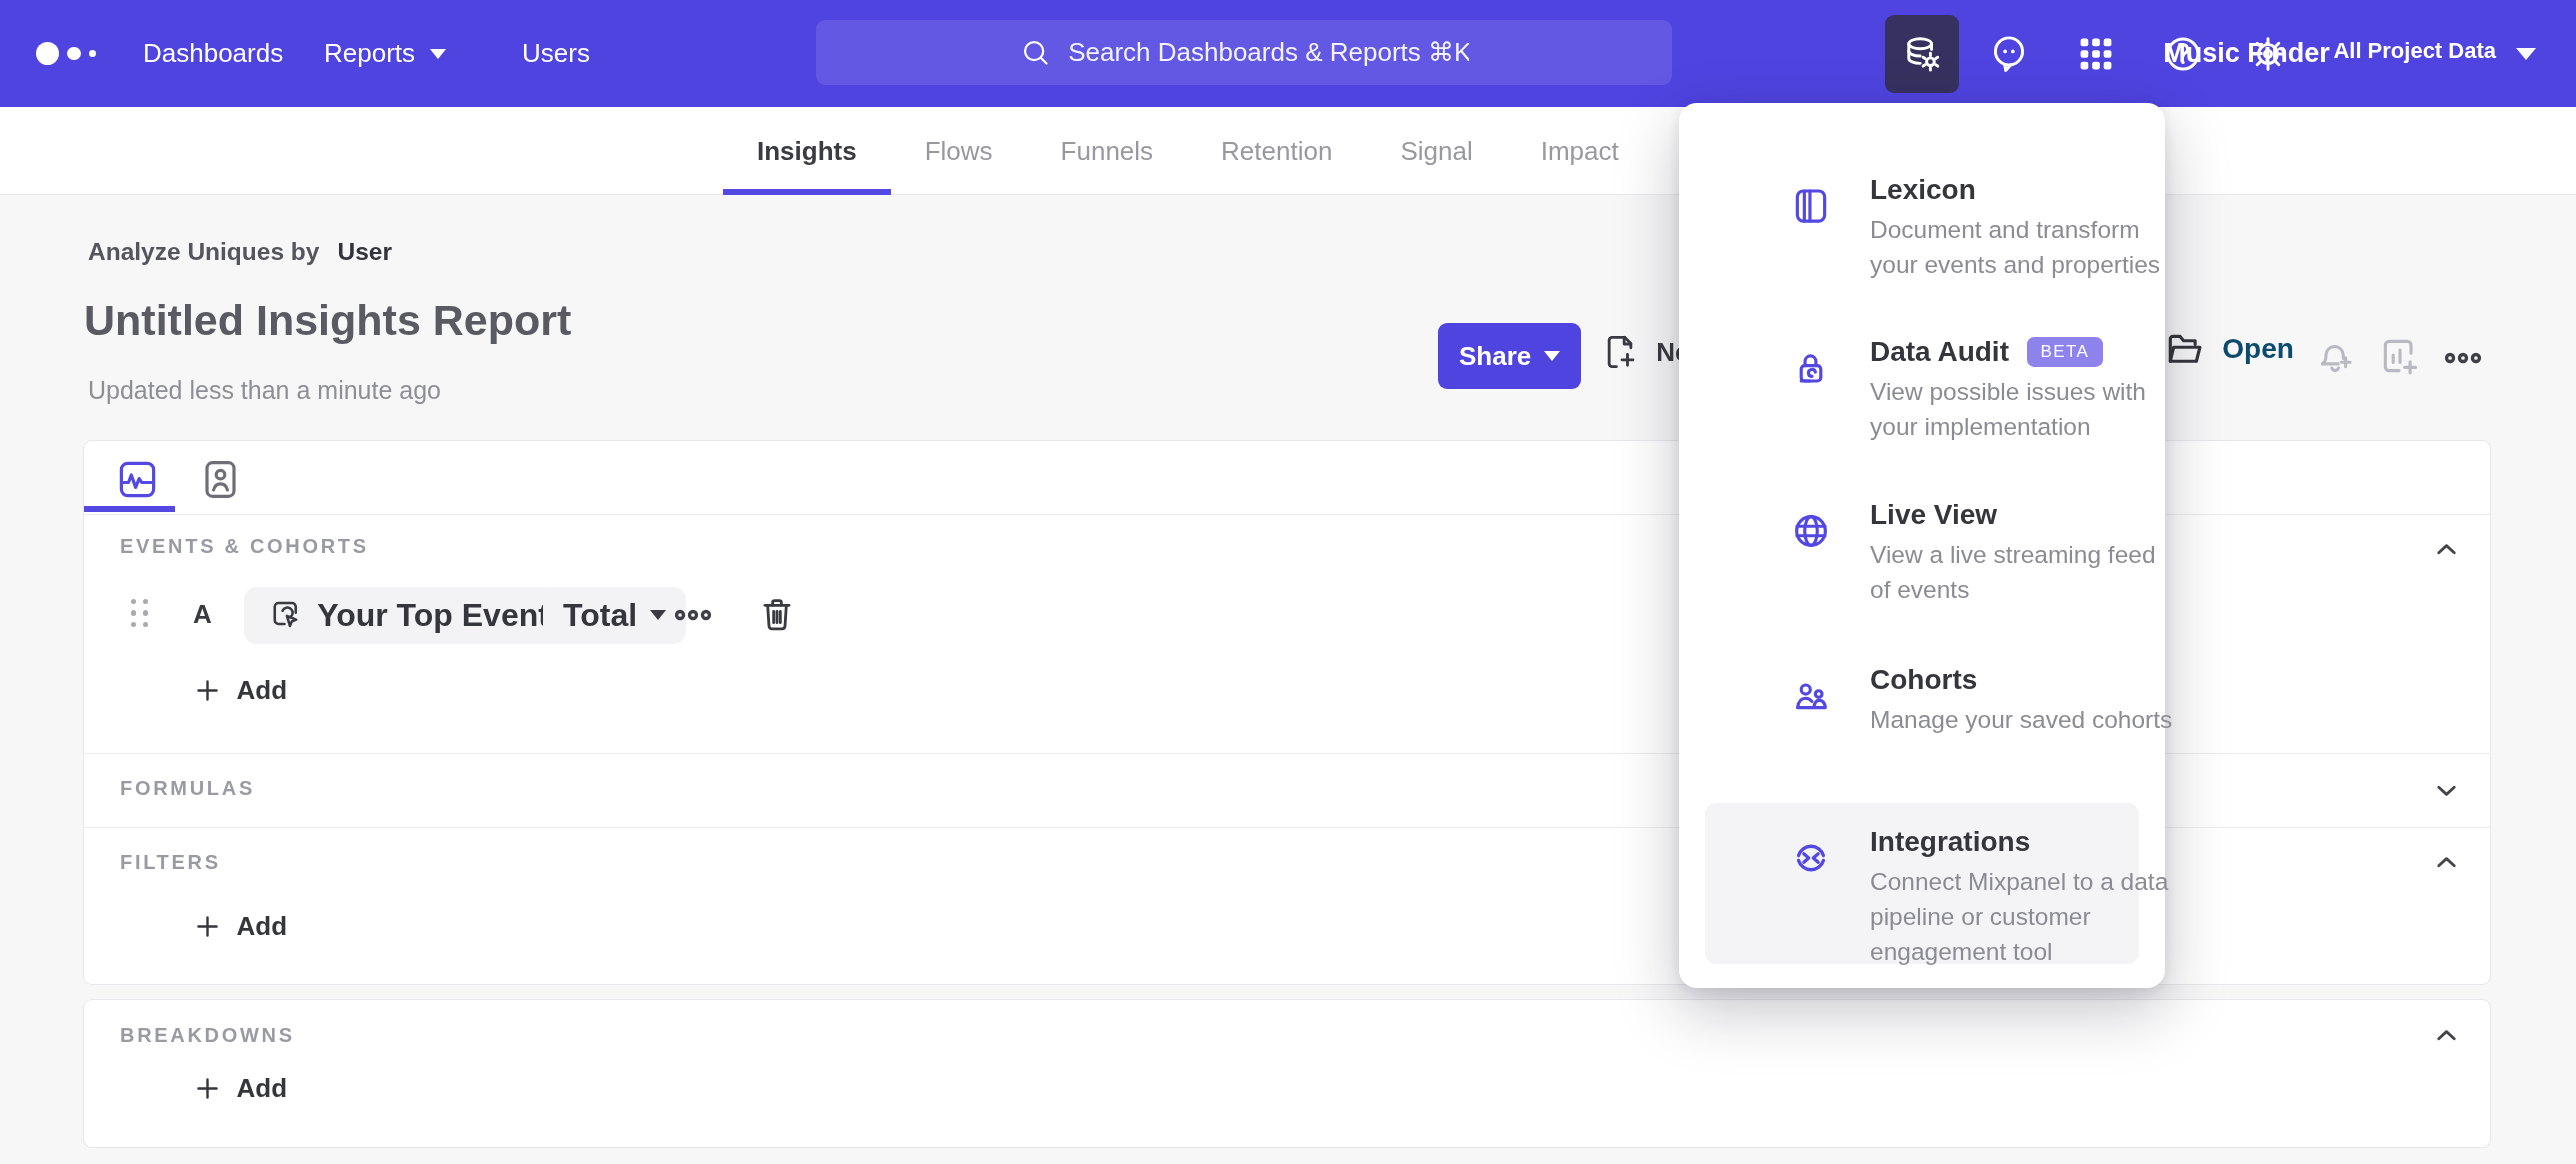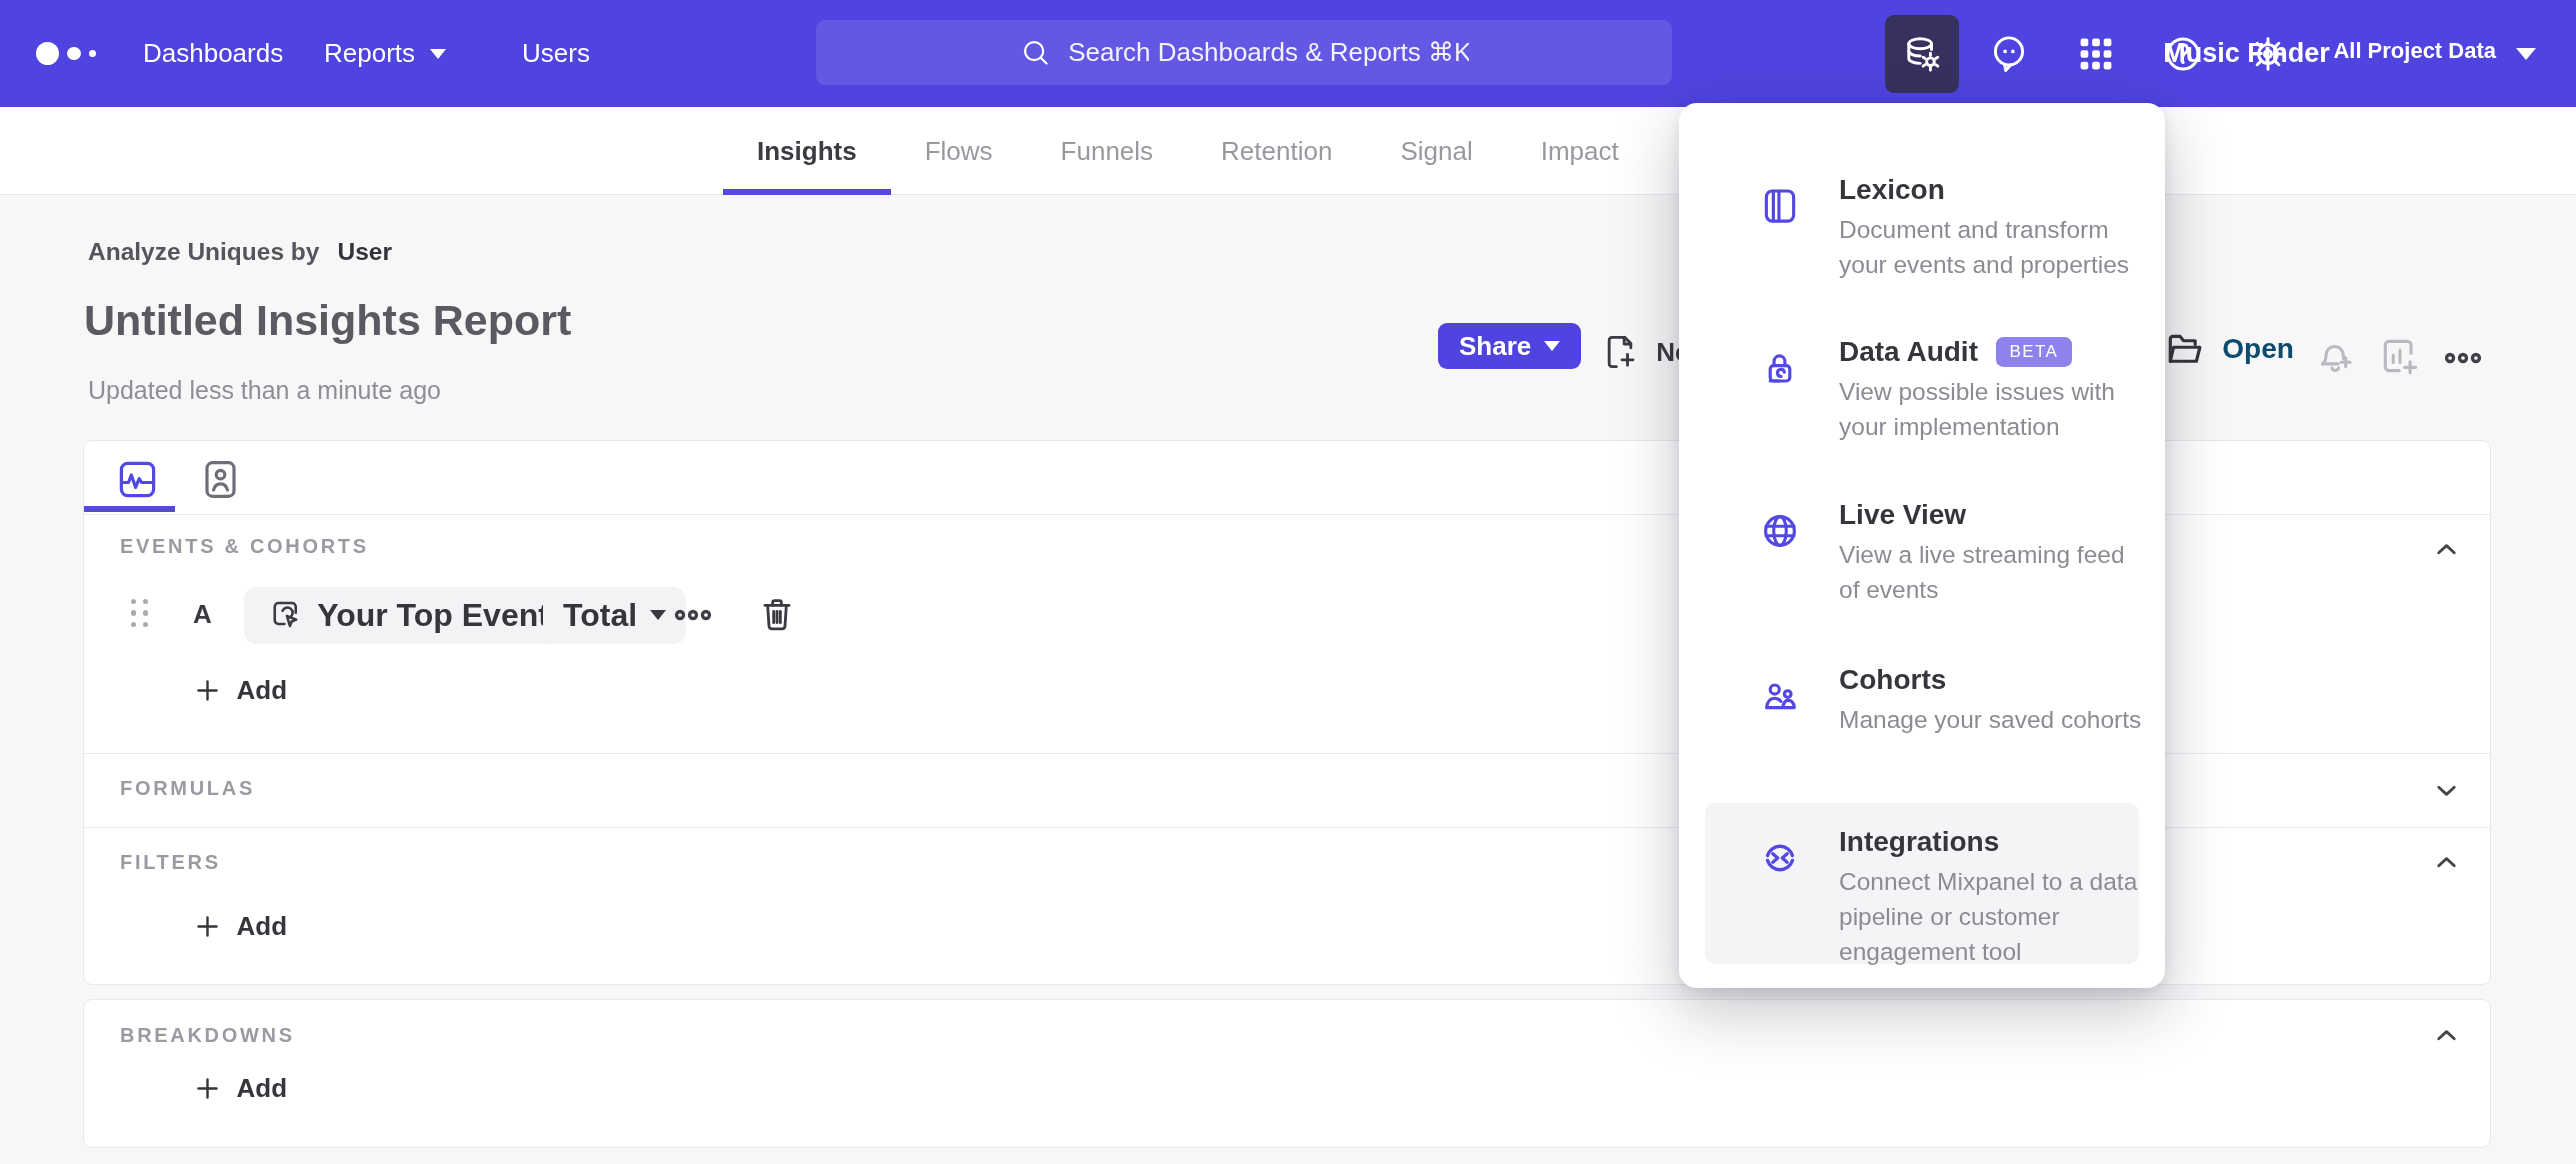--- a/index.html
+++ b/index.html
@@ -39,21 +39,21 @@
          font-size:26px; font-weight:500; color:#98989f; cursor:pointer; }
   .tab.active { color:#3b3b42; font-weight:700; }
   .tab.active .underline { position:absolute; left:0; right:0; bottom:0; height:6.3px; background:#5348e2; }
 
   
   .analyze { position:absolute; left:88px; top:238px; font-size:24.5px; font-weight:600; color:#55555d; }
   .analyze .val { color:#33333b; font-weight:700; margin-left:18px; }
   .rtitle { position:absolute; left:84px; top:296px; font-size:43px; font-weight:700; color:#5a5a63; }
   .updated { position:absolute; left:88px; top:376px; font-size:25px; color:#8e8e96; }
 
-  .sharebtn { position:absolute; left:1438px; top:323px; width:143px; height:46px; background:#4f44e0; border:none;
+  .sharebtn { position:absolute; left:1438px; top:323px; width:143px; height:66px; background:#4f44e0; border:none;
               border-radius:9px; color:#fff; font-size:26px; font-weight:600; display:flex; align-items:center;
               justify-content:center; gap:12.7px; cursor:pointer; font-family:inherit; }
   .newboard { position:absolute; left:1600px; top:332px; display:flex; align-items:center; gap:16.3px;
               color:#3a3a42; font-size:26px; font-weight:600; cursor:pointer; }
   .openbtn { position:absolute; left:2164px; top:328px; display:flex; align-items:center; gap:16.3px;
              color:#0c4a6e; font-size:28px; font-weight:600; cursor:pointer; }
   .ghosticon { position:absolute; color:#b9bac1; cursor:pointer; }
   .moretop { position:absolute; left:2442px; top:337px; color:#3f3f47; cursor:pointer; }
 
   
@@ -78,21 +78,21 @@
   .pill.total { left:459px; padding:0 20px; gap:12.7px; }
   .rowmore { position:absolute; left:588px; top:8.2px; color:#3f3f47; cursor:pointer; }
   .rowtrash { position:absolute; left:673px; top:8.2px; color:#3a3a42; cursor:pointer; }
   .addbtn { position:absolute; display:flex; align-items:center; gap:14.5px; font-size:26px; font-weight:600; color:#35353c;
             cursor:pointer; background:none; border:none; font-family:inherit; }
 
   
   .menu { position:absolute; left:1679px; top:103px; width:486px; height:885px; background:#fff; border-radius:18px;
           box-shadow:0 22px 63px rgba(25,25,46,0.25), 0 3.6px 12.7px rgba(25,25,46,0.10); z-index:20; }
   .menu .highlight { position:absolute; left:26px; top:700px; width:434px; height:161px; background:#f4f4f6; border-radius:11px; }
-  .mitem { position:absolute; left:0; width:486px; padding-left:80px; display:flex; gap:38px; cursor:pointer; }
+  .mitem { position:absolute; left:0; width:486px; padding-left:111px; display:flex; gap:38px; cursor:pointer; }
   .mitem .micon { width:42px; flex:0 0 42px; margin-top:11px; color:#5348e2; }
   .mitem .mtitle { font-size:28px; font-weight:700; color:#35353c; display:flex; align-items:center; }
   .mitem .mdesc { width:308px; margin-top:6.3px; font-size:24.5px; line-height:35px; color:#8b8b93; }
   .badge { display:inline-block; margin-left:18px; padding:4.5px 13.6px 5.4px; border-radius:7.3px; background:#8e83ec;
            color:#fff; font-size:17px; font-weight:400; letter-spacing:1.4px; }
 </style>
 </head>
 <body>
 
 <div class="screen">

